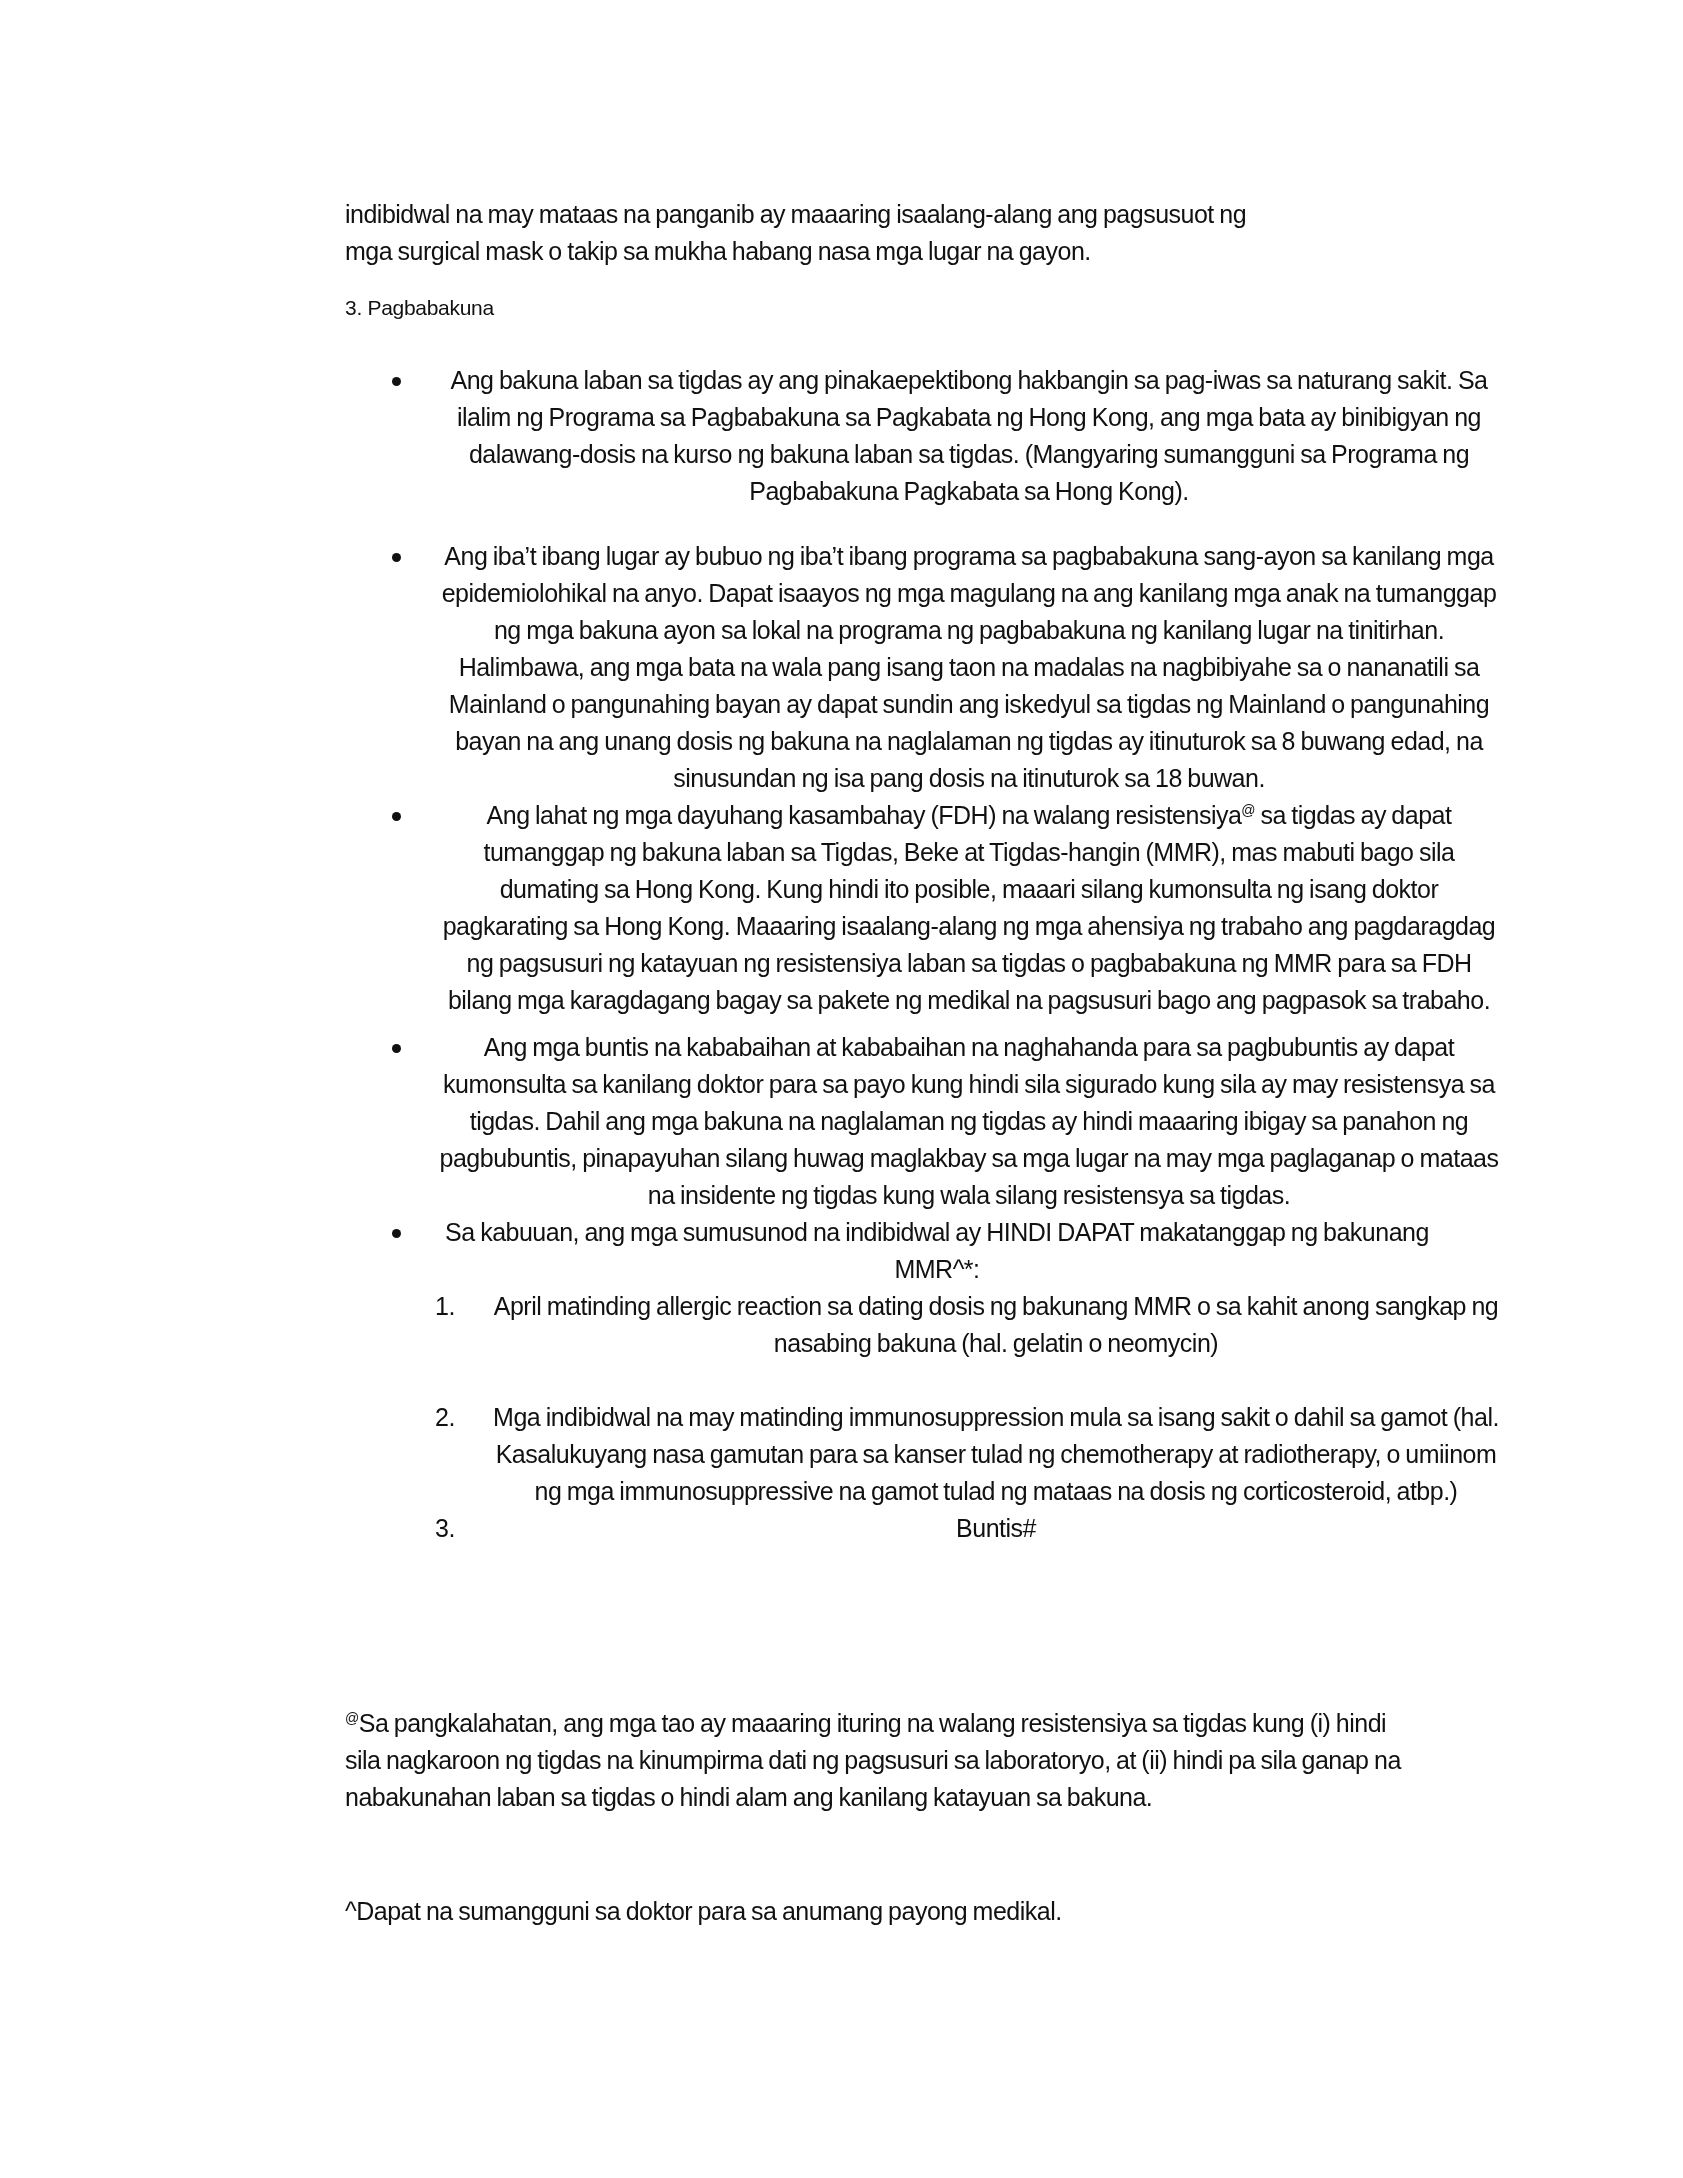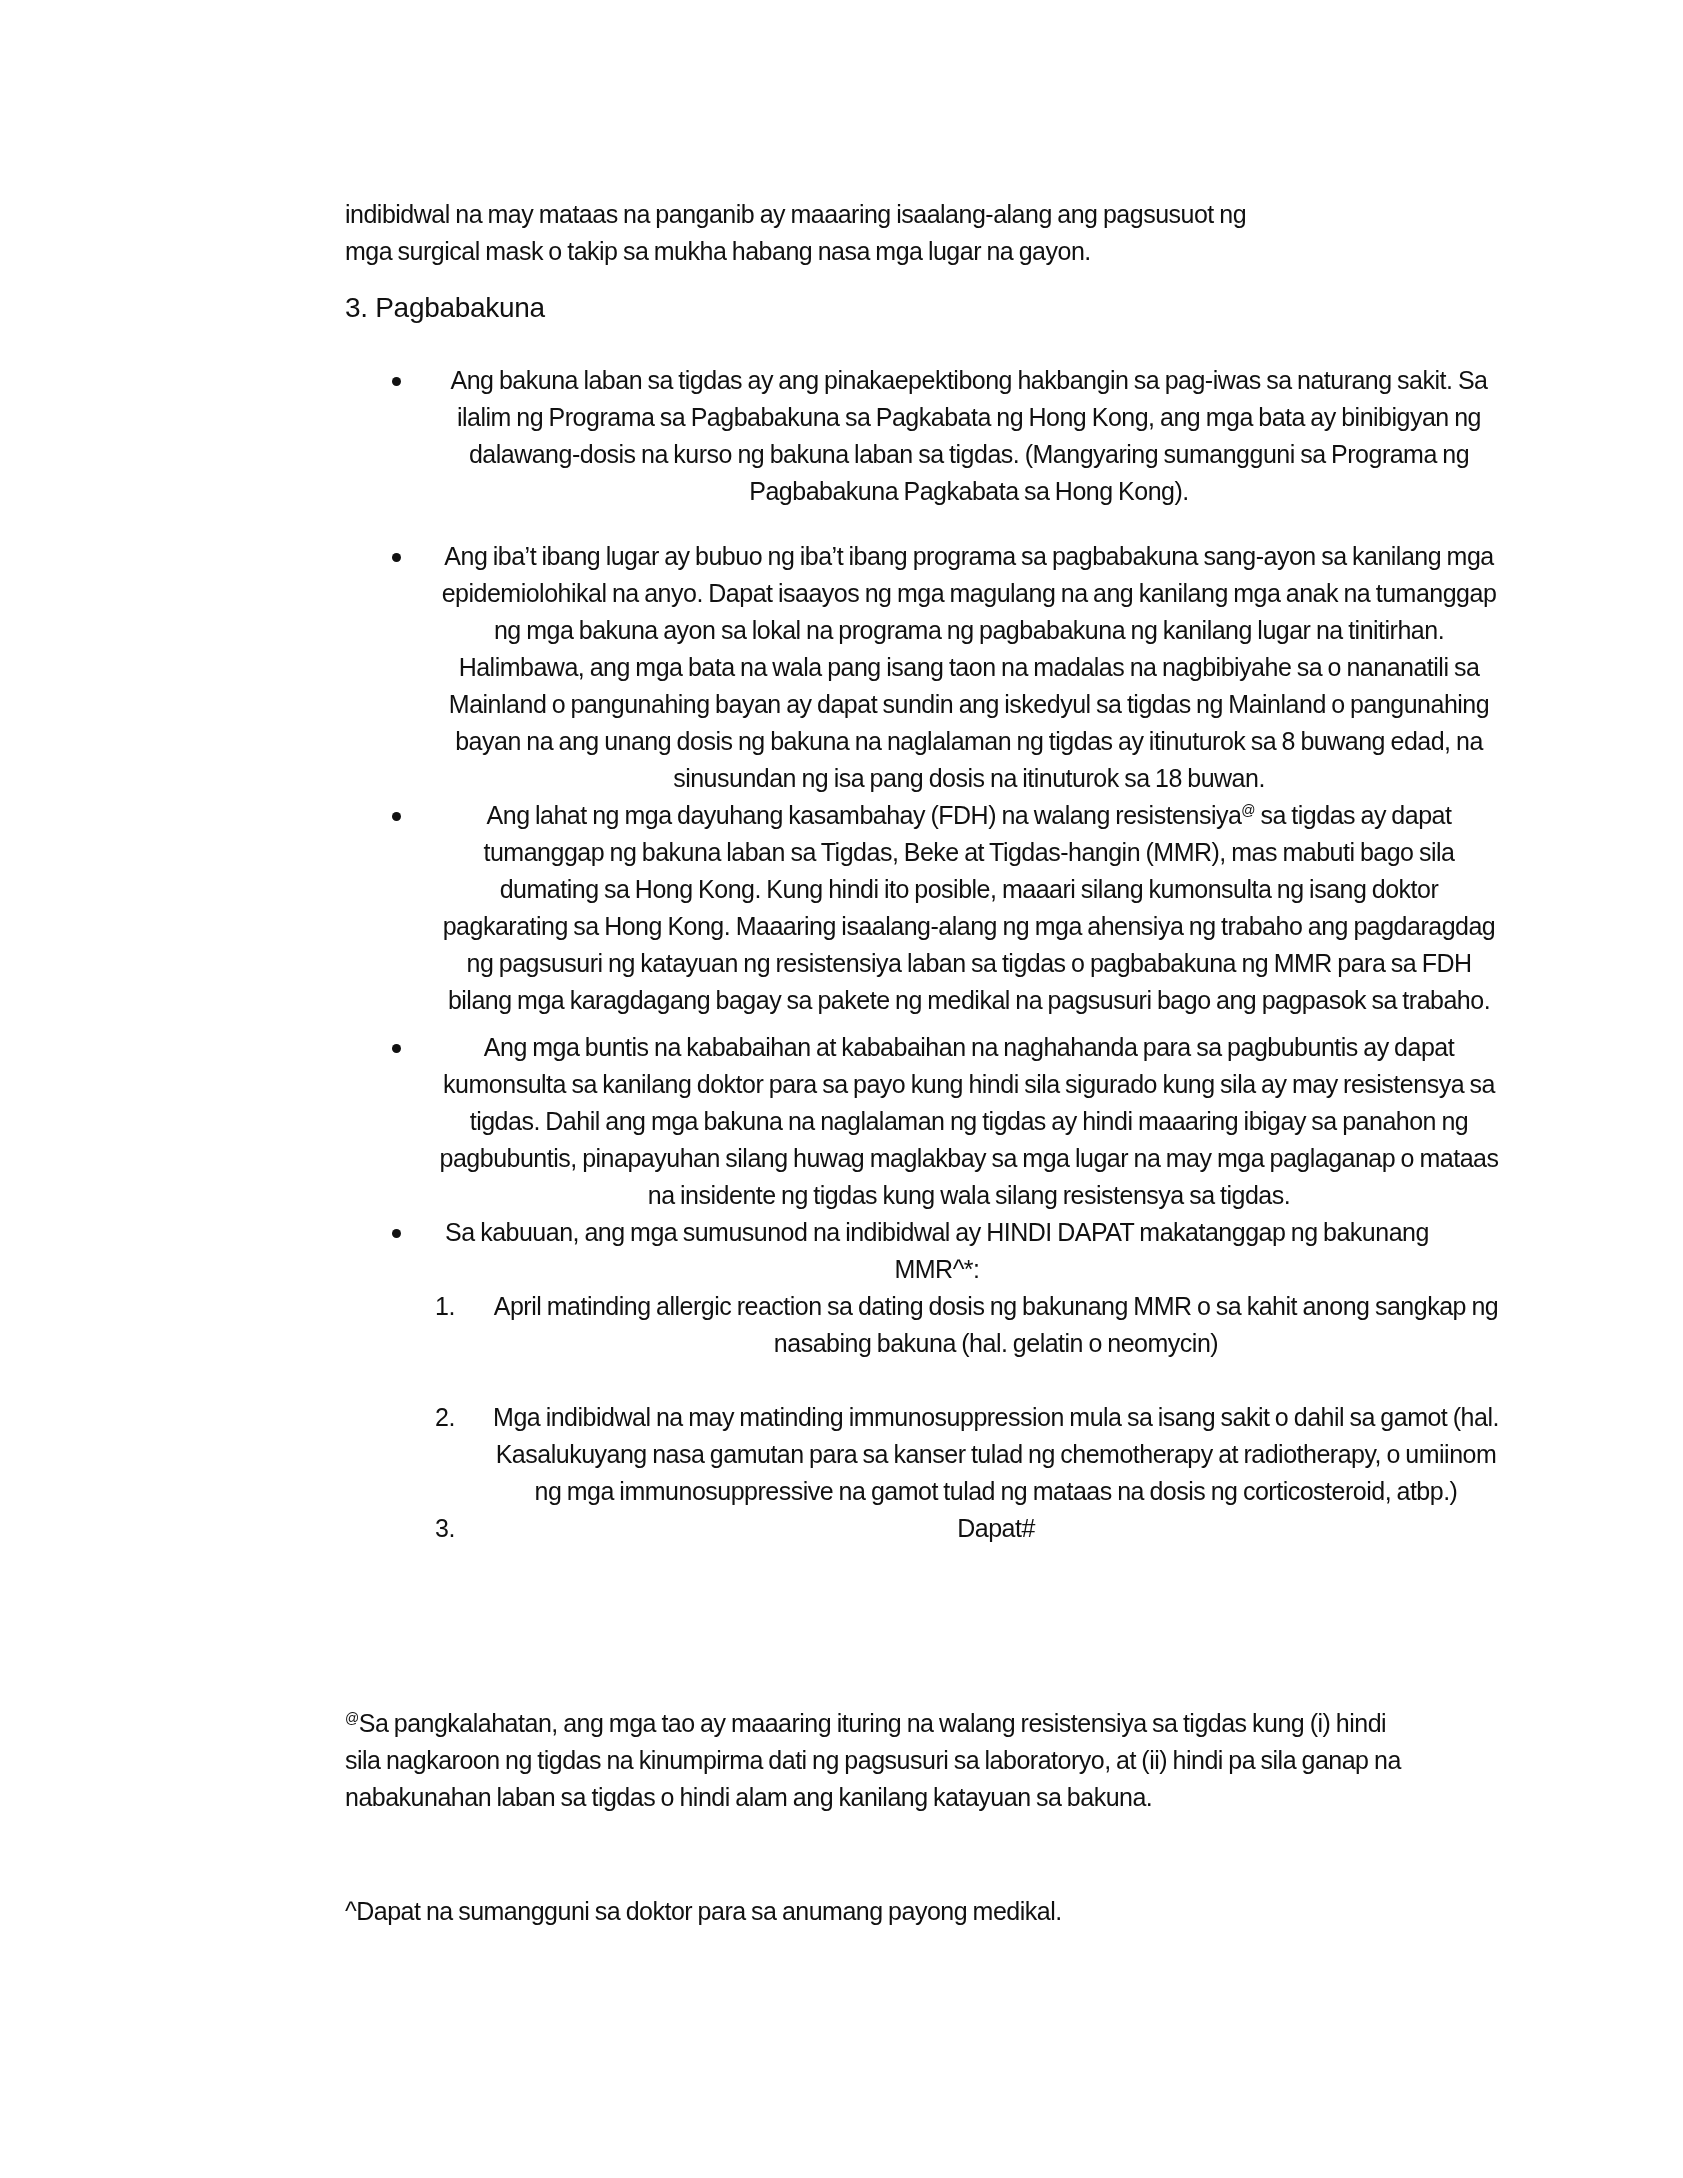--- a/index.html
+++ b/index.html
@@ -1,21 +1,21 @@
 <!DOCTYPE html>
 <html><head>
 <meta charset="utf-8">
 <style>
   html, body { margin: 0; padding: 0; background: #ffffff; }
   body { width: 1683px; height: 2178px; position: relative; overflow: hidden;
          font-family: "Liberation Sans", sans-serif; color: #111; }
   .page { position: absolute; left: 0; top: 0; width: 1683px; height: 2178px; }
   .para { position: absolute; left: 345px; width: 1109px; font-size: 25px; line-height: 37px;
           letter-spacing: -0.5px; word-spacing: -1px; }
-  .heading { position: absolute; left: 345px; top: 293px; font-size: 28px; line-height: 30px; letter-spacing: -0.3px; }
+  .heading { position: absolute; left: 345px; top: 293px; font-size: 21px; line-height: 30px; letter-spacing: -0.3px; }
   .bullets { position: absolute; left: 392px; top: 362px; width: 1148px; margin: 0; padding: 0; list-style: none; text-align: center; }
   .bullet { position: relative; padding-left: 45px; font-size: 25px; line-height: 37px;
             letter-spacing: -0.5px; word-spacing: -1px; }
   .bullet-dot { position: absolute; left: 0; top: 15px; width: 9px; height: 9px; border-radius: 50%; background: #111; }
   .numlist { margin: 0; padding: 0; list-style: none; }
   .numitem { position: relative; padding-left: 99px; font-size: 25px; line-height: 37px;
              letter-spacing: -0.5px; word-spacing: -1px; }
   .numitem .num { position: absolute; left: 43px; top: 0; }
   .numitem.spaced { margin-bottom: 37px; }
   sup { font-size: 14px; vertical-align: 9px; line-height: 0; }
@@ -56,21 +56,21 @@
         <li class="numitem spaced">
           <span class="num">1.</span>
           <span>April matinding allergic reaction sa dating dosis ng bakunang MMR o sa kahit anong sangkap ng nasabing bakuna (hal. gelatin o neomycin)</span>
         </li>
         <li class="numitem">
           <span class="num">2.</span>
           <span>Mga indibidwal na may matinding immunosuppression mula sa isang sakit o dahil sa gamot (hal. Kasalukuyang nasa gamutan para sa kanser tulad ng chemotherapy at radiotherapy, o umiinom ng mga immunosuppressive na gamot tulad ng mataas na dosis ng corticosteroid, atbp.)</span>
         </li>
         <li class="numitem">
           <span class="num">3.</span>
-          <span>Dapat#</span>
+          <span>Buntis#</span>
         </li>
       </ul>
     </li>
   </ul>
 
   <div class="para" style="top:1705px; width:1069px;">
     <sup>@</sup><span>Sa pangkalahatan, ang mga tao ay maaaring ituring na walang resistensiya sa tigdas kung (i) hindi sila nagkaroon ng tigdas na kinumpirma dati ng pagsusuri sa laboratoryo, at (ii) hindi pa sila ganap na nabakunahan laban sa tigdas o hindi alam ang kanilang katayuan sa bakuna.</span>
   </div>
 
   <div class="para" style="top:1893px;">^Dapat na sumangguni sa doktor para sa anumang payong medikal.</div>

